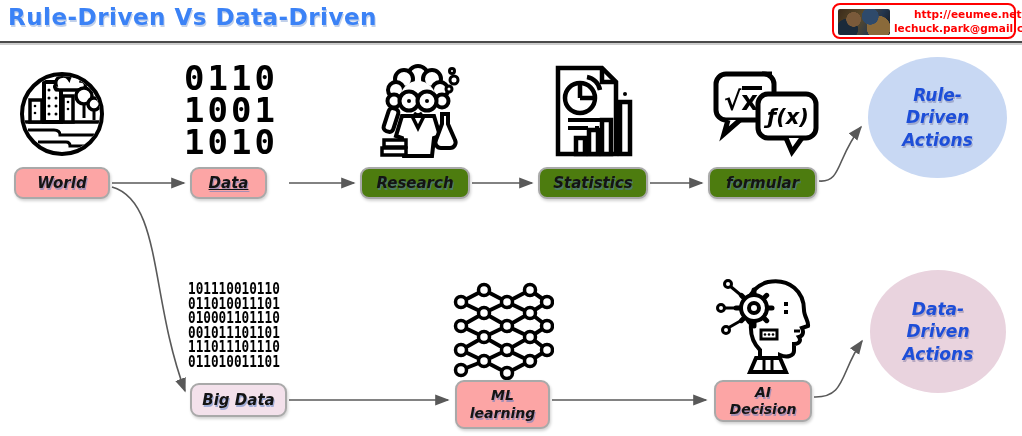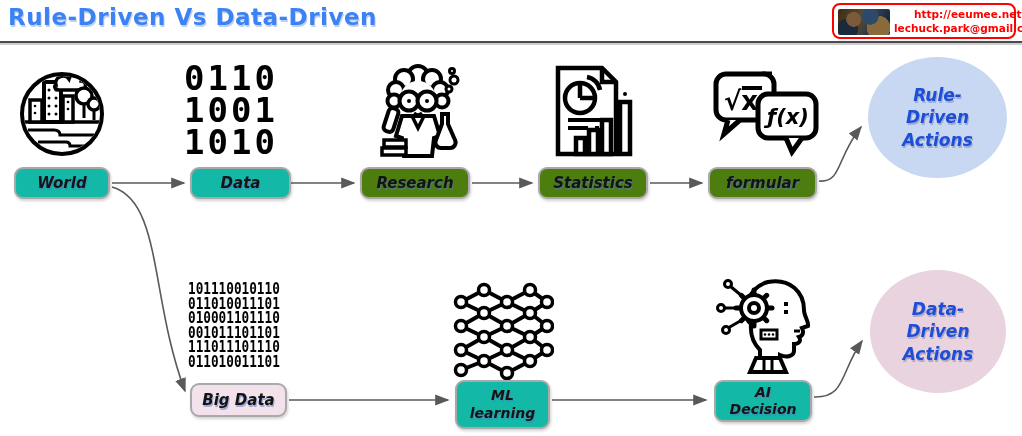--- a/index.html
+++ b/index.html
@@ -23,21 +23,21 @@
   .badge .links { flex:1; text-align:center; color:#ff0000; font-weight:bold; font-size:10.5px; line-height:1.35; }
   .badge .links div { white-space:nowrap; }
 
   
   .node-box { position:absolute; border:2px solid #a9a9a9; border-radius:9px;
               display:flex; align-items:center; justify-content:center;
               font-weight:bold; font-style:italic; font-size:15px; color:#141414;
               text-shadow:1px 2px 0 rgba(77,119,195,0.5);
               box-shadow:1px 2px 3px rgba(0,0,0,0.18); z-index:3; text-align:center;
               white-space:pre-line; line-height:1.25; }
-  .box-gray { background:#14b8a6; }
+  .box-gray { background:#fca5a5; }
   .box-blue { background:#4d7c0f; }
   .box-pink { background:#f3e1eb; }
 
   
   .outcome { position:absolute; border-radius:50%; display:flex; align-items:center; justify-content:center;
              font-weight:bold; font-style:italic; font-size:17px; color:#1d4ed8; text-align:center;
              white-space:pre-line; line-height:1.3; text-shadow:1px 2px 0 rgba(90,90,140,0.35); z-index:2; }
   .circle-blue { background:#c8d8f3; }
   .circle-pink { background:#e9d3de; }
 
@@ -278,21 +278,21 @@
       <circle cx="49" cy="60.5" r="1.3" fill="#000" stroke="none"></circle>
       <circle cx="53" cy="60.5" r="1.3" fill="#000" stroke="none"></circle>
       <circle cx="57" cy="60.5" r="1.3" fill="#000" stroke="none"></circle>
       <path d="M40,84 L64,84 L70,98 L34,98 Z" stroke-width="4"></path>
       <line x1="48" y1="86" x2="48" y2="96" stroke-width="3"></line>
       <line x1="56" y1="86" x2="56" y2="96" stroke-width="3"></line>
     </g>
   </svg>
 
   <div class="node-box box-gray" style="left:14px;  top:167px; width:96px;  height:32px;">World</div>
-  <div class="node-box box-gray" style="left:190px; top:167px; width:101px;  height:32px;">Data</div>
+  <div class="node-box box-gray" style="left:190px; top:167px; width:77px;  height:32px;text-decoration:underline;">Data</div>
   <div class="node-box box-blue" style="left:360px; top:167px; width:110px; height:32px;">Research</div>
   <div class="node-box box-blue" style="left:538px; top:167px; width:110px; height:32px;">Statistics</div>
   <div class="node-box box-blue" style="left:708px; top:167px; width:109px; height:32px;">formular</div>
 
   <div class="node-box box-pink" style="left:190px; top:383px; width:97px; height:34px;">Big Data</div>
   <div class="node-box box-gray" style="left:455px; top:380px; width:95px; height:49px; font-size:14px;">ML
 learning</div>
   <div class="node-box box-gray" style="left:714px; top:380px; width:98px; height:42px; font-size:14px;">AI
 Decision</div>
 

